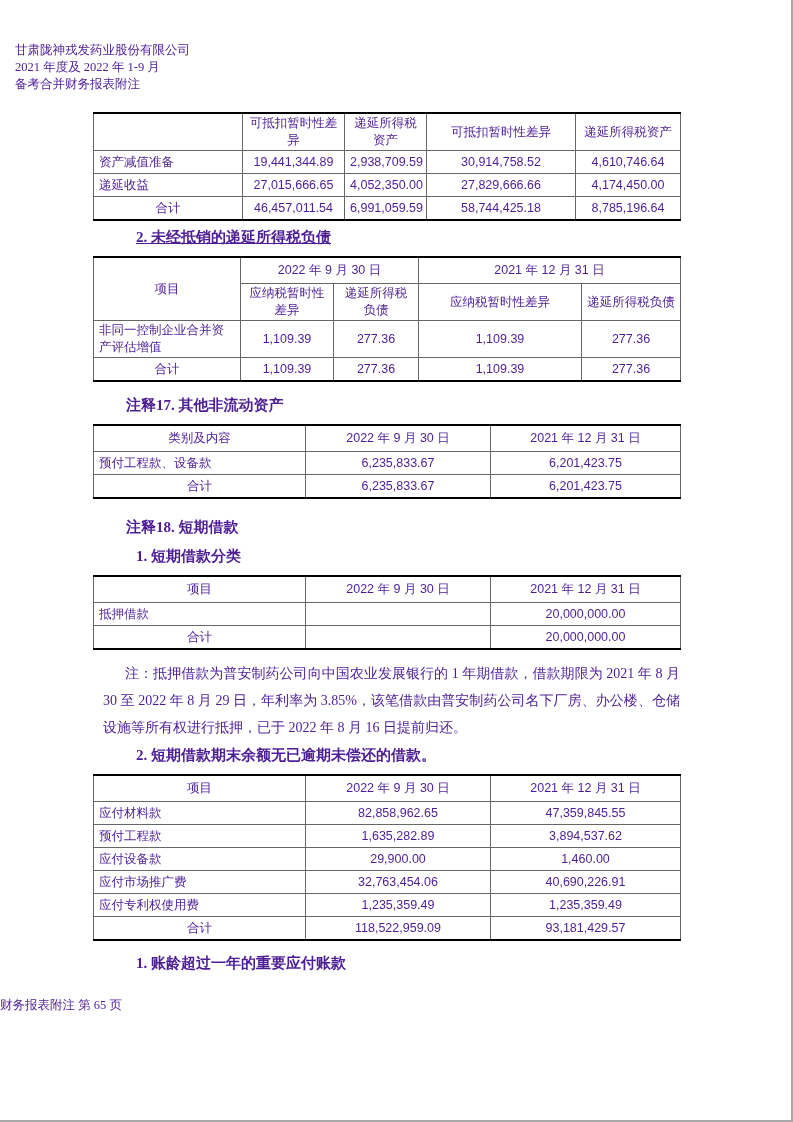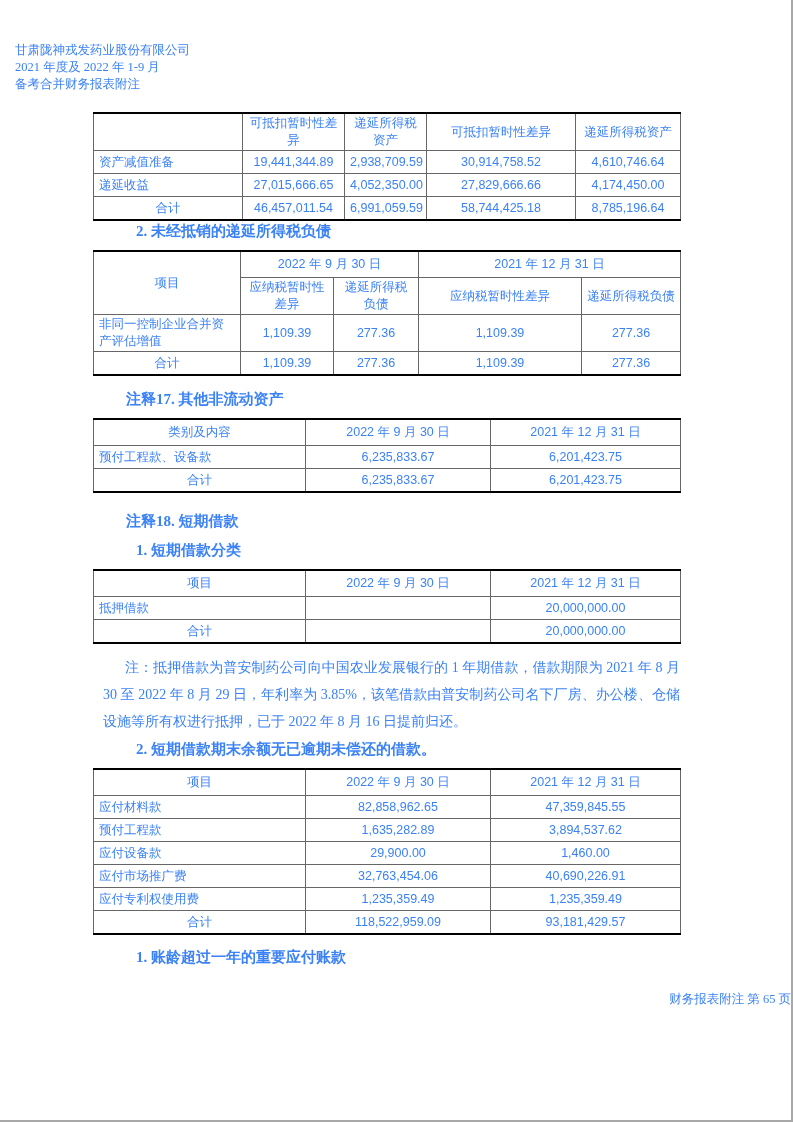--- a/index.html
+++ b/index.html
@@ -5,21 +5,21 @@
   html,body{margin:0;padding:0;background:#fff;}
   .page{
     position:relative;
     width:793px;height:1122px;
     box-sizing:border-box;
     background:#fff;
     border-right:2px solid #a8a8a8;
     border-bottom:2px solid #a8a8a8;
     overflow:hidden;
     font-family:"Liberation Serif","DejaVu Serif",serif;
-    color:#3b82f6;
+    color:#4c1d95;
   }
   .content{width:587px;margin-left:93px;}
   .doc-header{margin:42px 0 0 15px;font-size:12.5px;line-height:17px;}
   .doc-header div{white-space:nowrap;}
 
   table{
     table-layout:fixed;width:587px;
     border-collapse:collapse;
     border-top:2px solid #000;
     border-bottom:2px solid #000;
@@ -31,38 +31,38 @@
   td{height:20px;}
   td.c-label{text-align:left;}
   td.c-total{text-align:center;}
   td.c-num{text-align:center;}
   td.c-center{text-align:center;}
   .t1{margin-top:19px;}
   .mt-table{margin-top:8px;}
 
   .h-note{font-size:15px;font-weight:bold;padding-left:33px;line-height:21px;}
   .h-sub{font-size:15px;font-weight:bold;padding-left:43px;line-height:21px;}
-  .sp-a{}   
+  .sp-a{margin-top:6px;text-decoration:underline;}   
   .sp-b{margin-top:13px;}  
   .sp-c{margin-top:18px;}  
   .sp-d{margin-top:8px;}   
   .sp-e{margin-top:4px;}   
   .sp-f{margin-top:12px;}  
 
   .note-para{
     margin:10px 0 0 10px;
     width:577px;
     font-size:14px;
     line-height:27px;
     text-align:justify;
     text-indent:22px;
   }
   .page-footer{
     margin-top:23px;
-    text-align:right;
+    text-align:left;
     font-size:12.5px;
   }
 </style>
 </head>
 <body>
 
 <div class="page">
   <div class="doc-header">
     <div>甘肃陇神戎发药业股份有限公司</div>
     <div>2021 年度及 2022 年 1-9 月</div>

